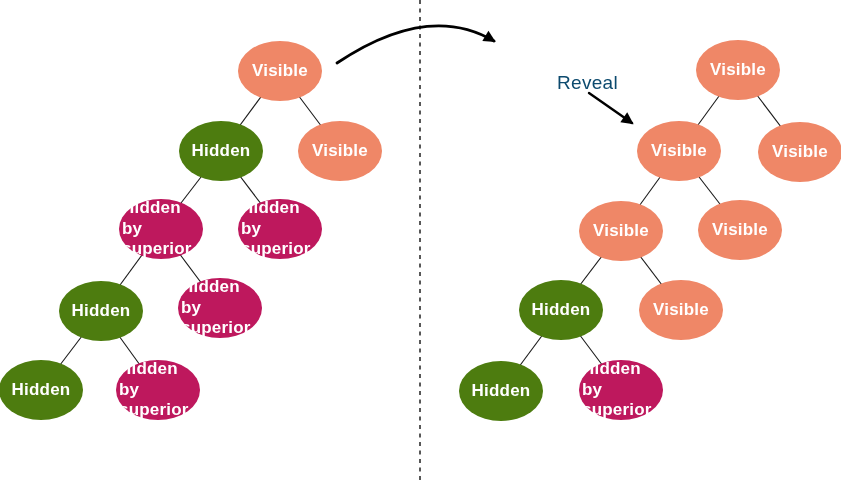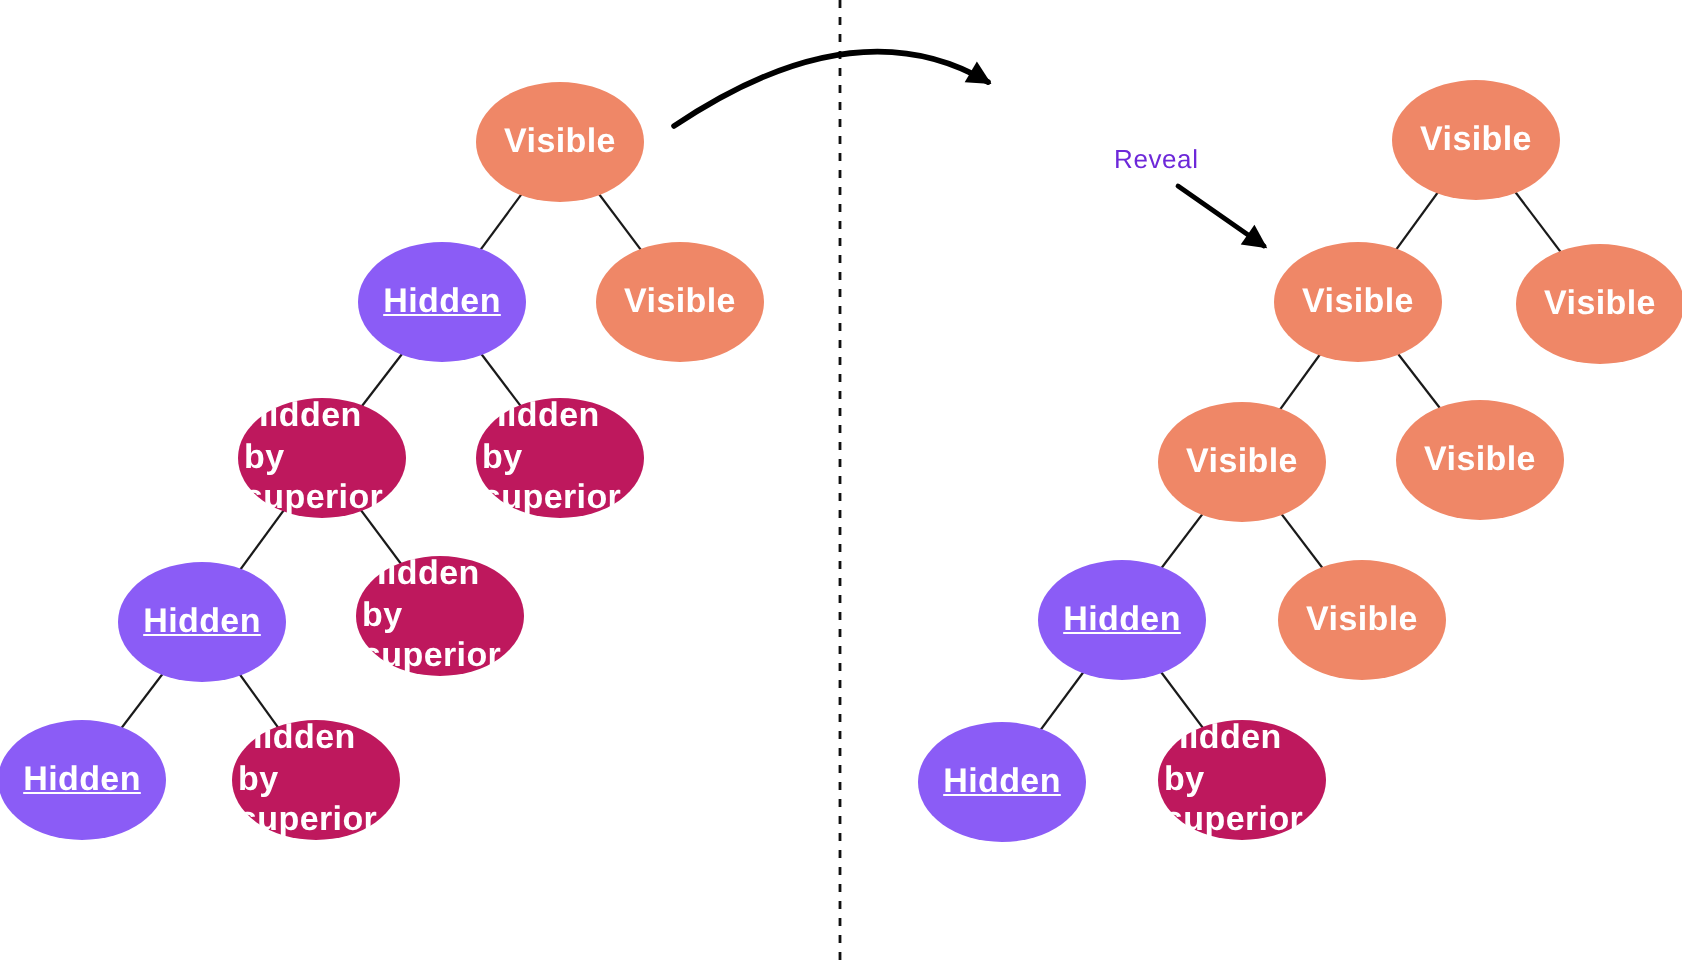--- a/index.html
+++ b/index.html
@@ -9,24 +9,24 @@
   }
   .canvas svg{position:absolute;left:0;top:0;}
   .node{
     position:absolute;width:84px;height:60px;border-radius:50%;
     display:flex;align-items:center;justify-content:center;
     color:#ffffff;font-size:17px;line-height:1.2;font-weight:600;
     transform:translate(-50%,-50%);padding:3px;box-sizing:border-box;
     letter-spacing:.2px;
   }
   .node.visible{background:#EF8767;}
-  .node.hidden{background:#8b5cf6;text-decoration:underline;}
+  .node.hidden{background:#4d7c0f;}
   .node.hbs{background:#be185d;}
   .reveal-label{
-    position:absolute;color:#6d28d9;font-size:13px;font-weight:500;
+    position:absolute;color:#0c4a6e;font-size:19px;font-weight:500;
     letter-spacing:.3px;
   }
 </style>
 </head>
 <body>
 
 <div class="canvas">
 
   <svg width="841" height="482" viewBox="0 0 841 482">
     <defs>

